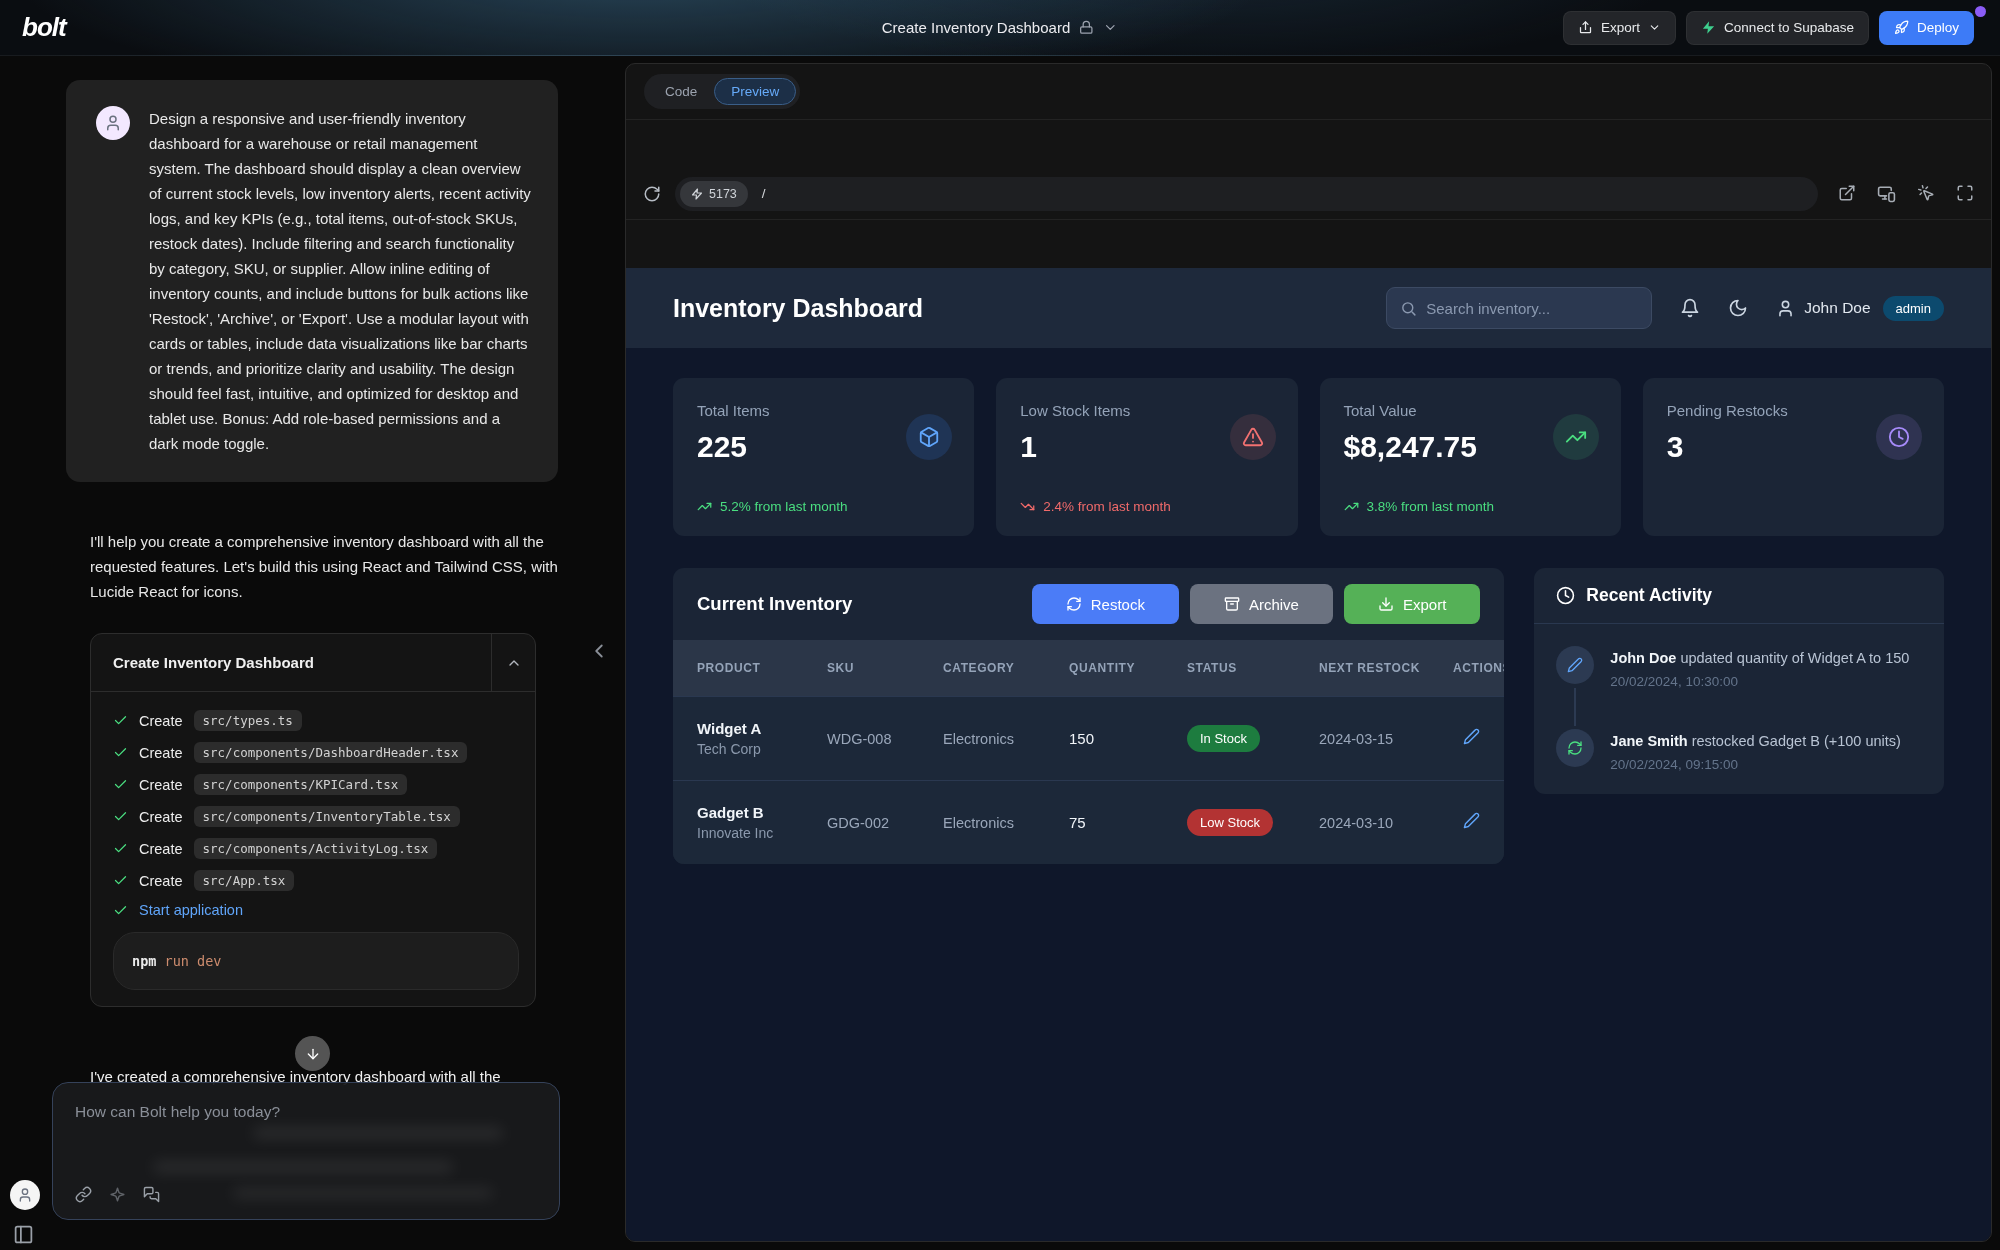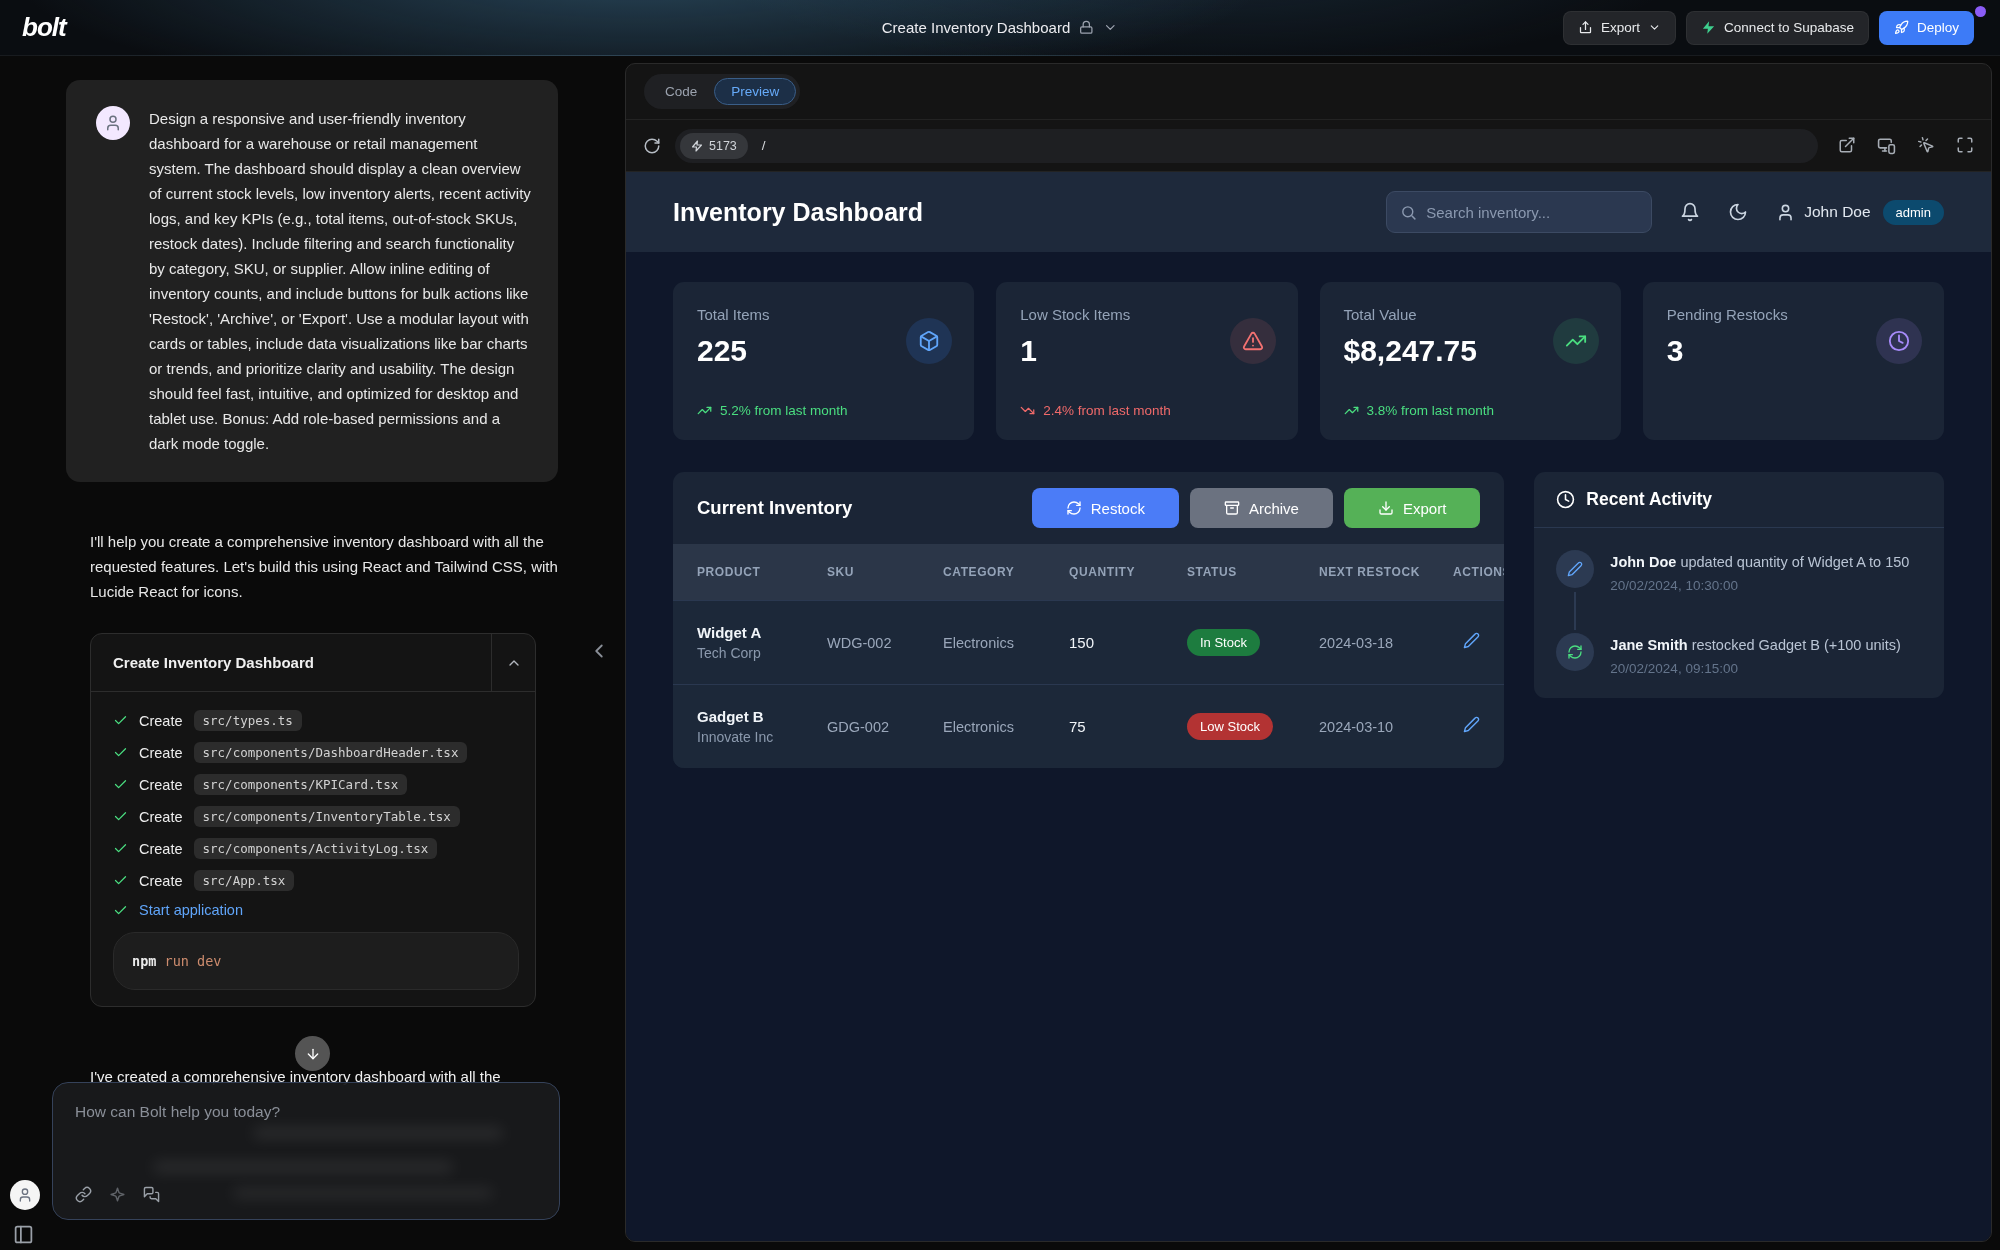--- a/index.html
+++ b/index.html
@@ -96,21 +96,21 @@
     position:absolute; left:10px; top:1124px; width:30px; height:30px; border-radius:50%;
     background:#f5f5f5; display:flex; align-items:center; justify-content:center; color:#6b7280; z-index:4;
   }
   .panel-toggle { position:absolute; left:13px; top:1168px; color:#9aa0a8; cursor:pointer; z-index:4; }
   .collapse-btn { position:absolute; left:588px; top:584px; color:#8a8f98; cursor:pointer; }
 
   
   .workspace {
     position:absolute; left:625px; top:63px; width:1367px; height:1179px;
     background:#141414; border:1px solid #2a2a2a; border-radius:10px;
-    display:flex; flex-direction:column; overflow:hidden;
+    display:flex; flex-direction:column; overflow:hidden;gap:48px;
   }
   .ws-tabs { height:56px; flex:none; display:flex; align-items:center; padding:0 18px; border-bottom:1px solid #232323; }
   .tab-pill { background:#1f2023; border-radius:999px; padding:4px; display:flex; align-items:center; }
   .tab { font-size:13.5px; padding:6px 17px; border-radius:999px; color:#9ca3af; cursor:pointer; }
   .tab.active { background:#1c2f47; border:1px solid #3a5e88; color:#66aaf9; padding:5px 16px; }
   .ws-urlbar { height:52px; flex:none; display:flex; align-items:center; padding:0 17px; border-bottom:1px solid #232323; }
   .reload { color:#b6bcc4; cursor:pointer; margin-right:14px; }
   .url-field {
     flex:1; height:34px; background:#1e1f22; border-radius:999px;
     display:flex; align-items:center; padding:0 14px 0 5px;
@@ -623,25 +623,25 @@
             <span>Status</span>
             <span>Next Restock</span>
             <span>Actions</span>
           </div>
 
           <div class="tbl-row">
             <div class="cell-product">
               <div class="p-name">Widget A</div>
               <div class="p-sub">Tech Corp</div>
             </div>
-            <div class="cell-dim">WDG-002</div>
+            <div class="cell-dim">WDG-008</div>
             <div class="cell-dim">Electronics</div>
             <div class="cell-strong">150</div>
             <div><span class="badge green">In Stock</span></div>
-            <div class="cell-dim">2024-03-18</div>
+            <div class="cell-dim">2024-03-15</div>
             <div class="cell-actions"><span class="edit-ic"><svg class="ic" width="17" height="17" viewBox="0 0 24 24">
                     <path d="M17 3a2.85 2.83 0 1 1 4 4L7.5 20.5 2 22l1.5-5.5Z"></path>
                   </svg></span></div>
           </div>
 
           <div class="tbl-row">
             <div class="cell-product">
               <div class="p-name">Gadget B</div>
               <div class="p-sub">Innovate Inc</div>
             </div>

